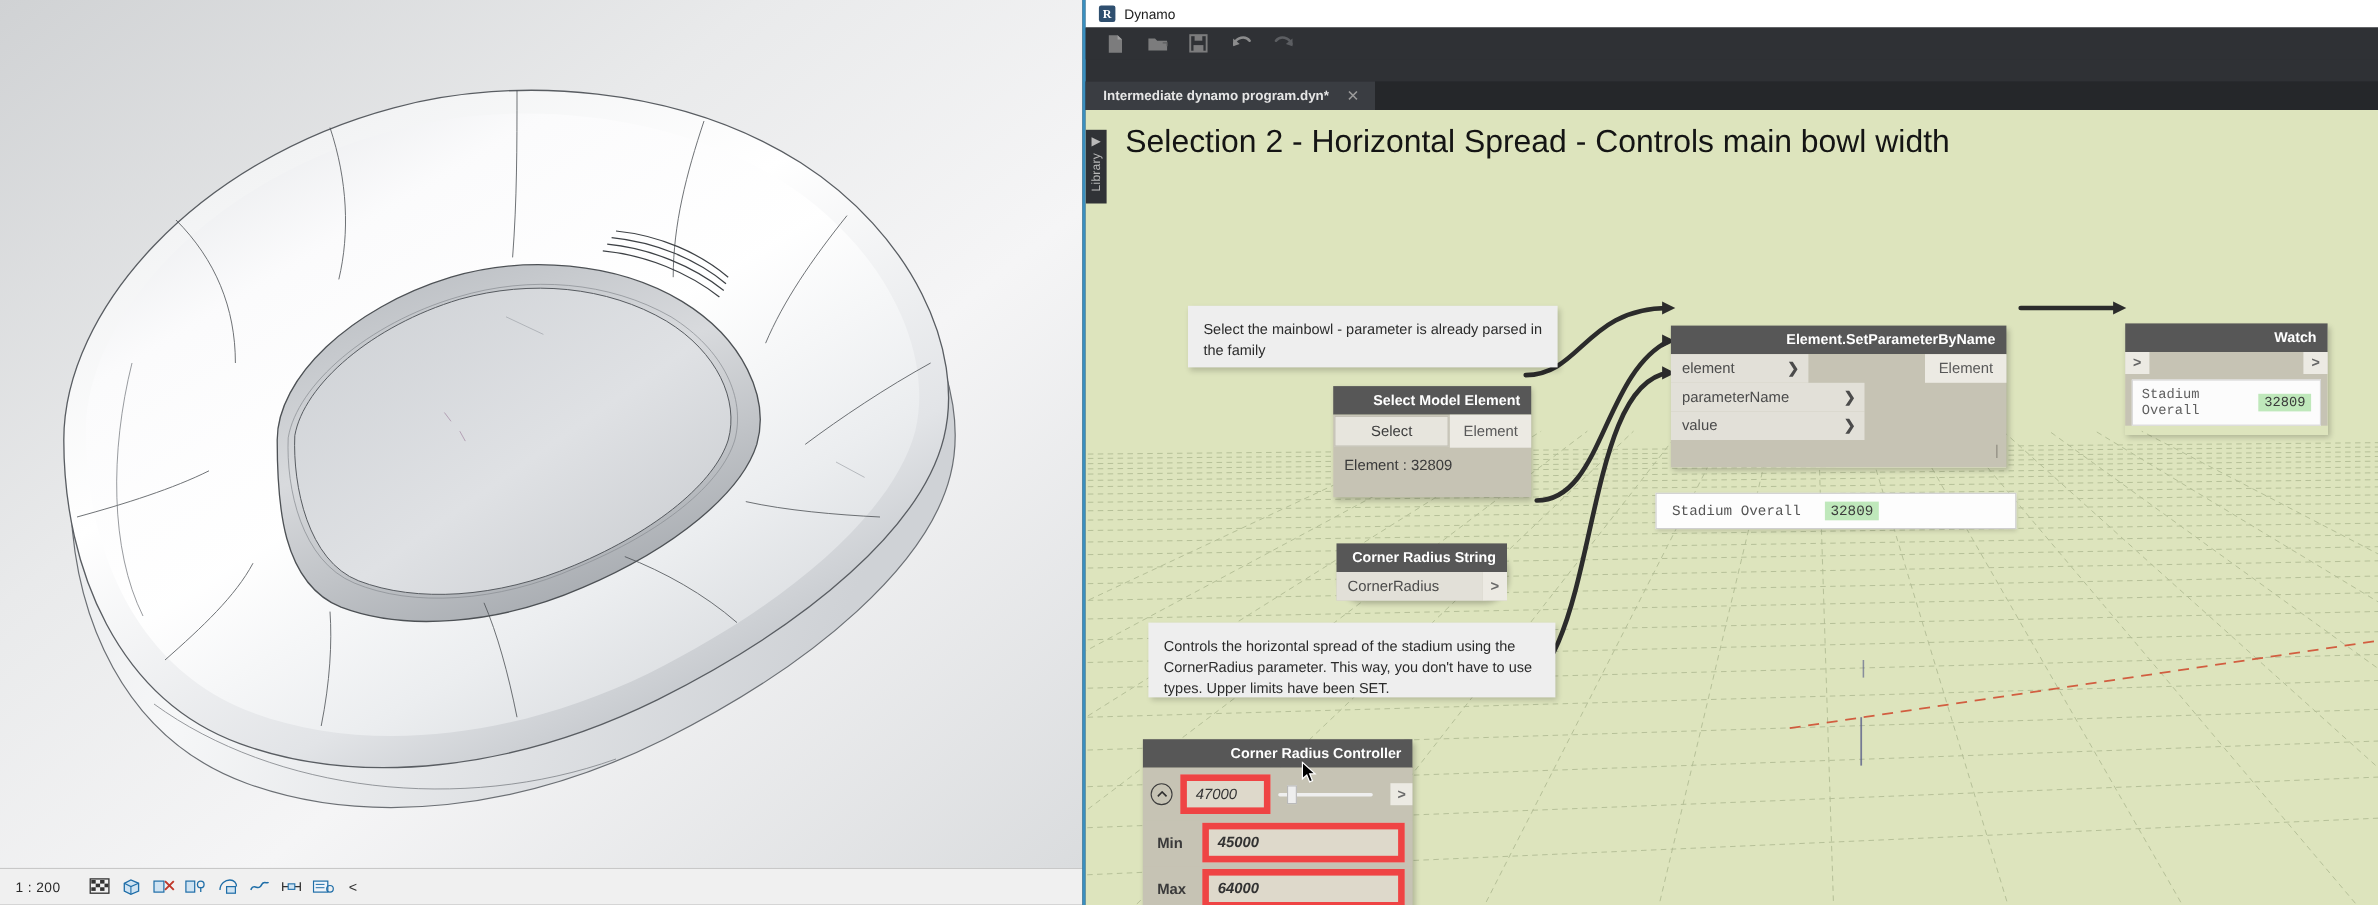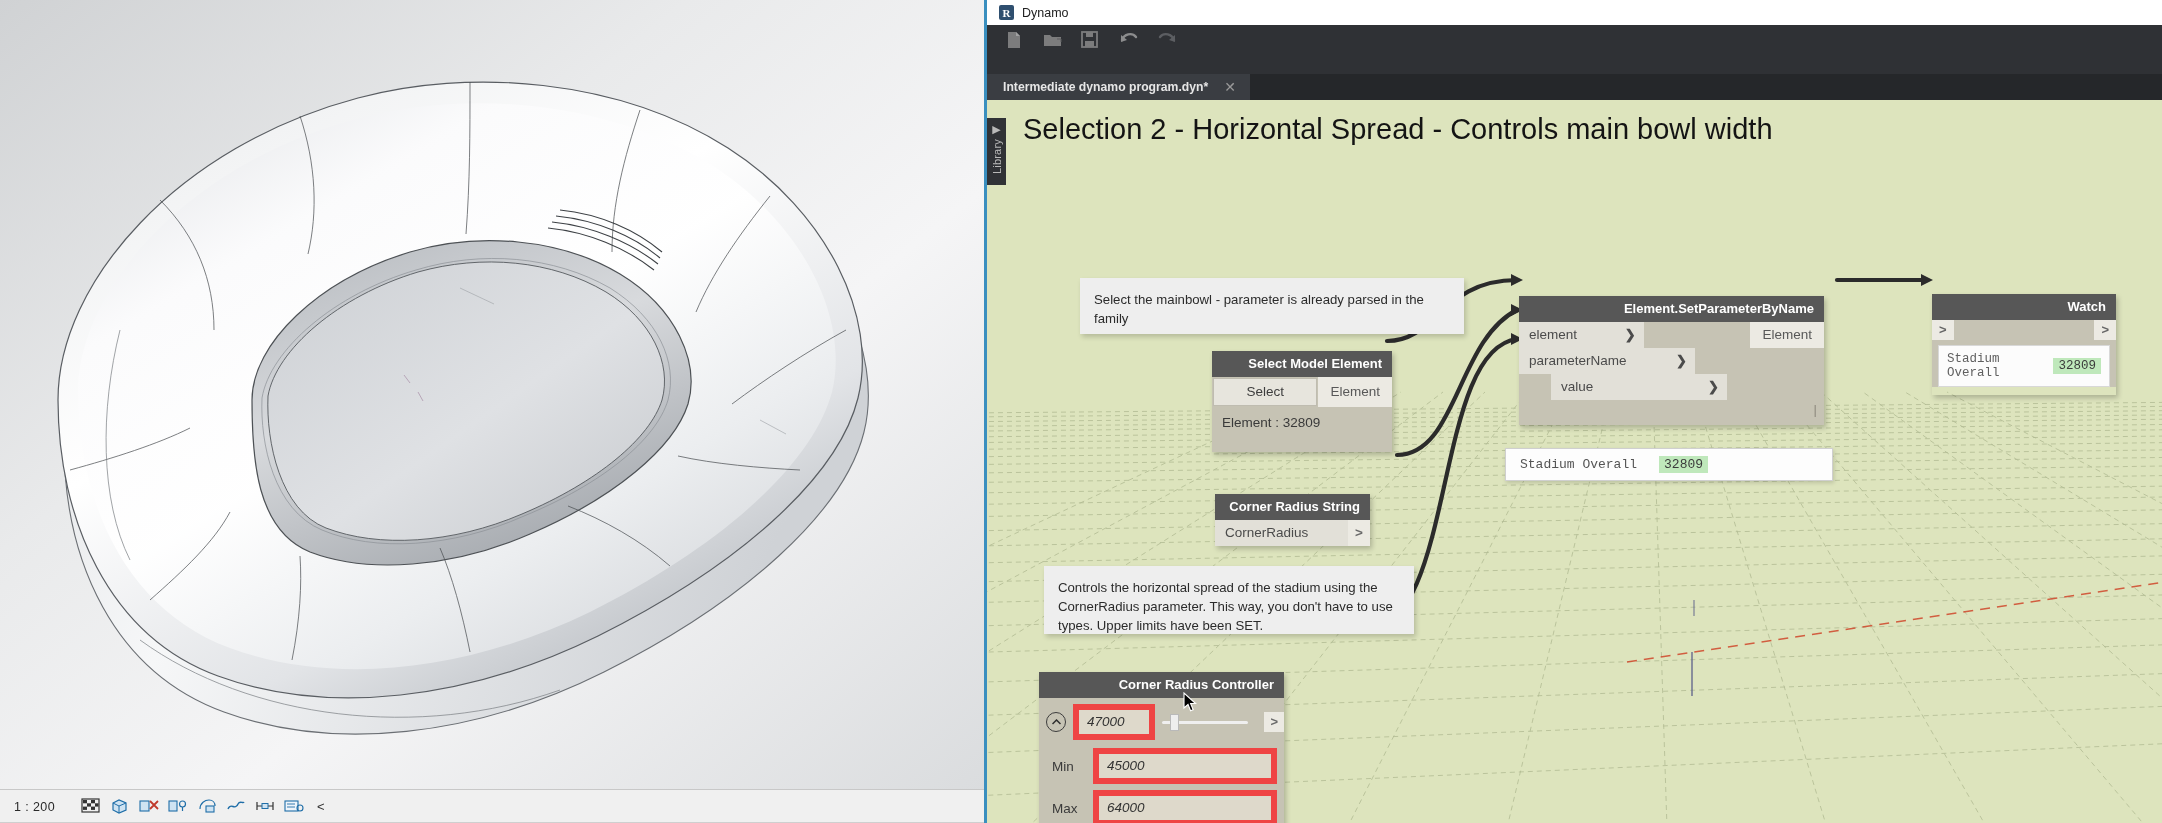--- a/index.html
+++ b/index.html
@@ -174,21 +174,21 @@
     background: #efefef; border-radius: 2px;
   }
   #ctrl-thumb {
     position:absolute; left: 14px; top: 1px; width: 9px; height: 17px;
     background: #eeeeee; border: 1px solid #b9b9b9; cursor: pointer;
   }
   #ctrl-outport {
     background:#eceae3; color:#6a6a6a; font-size: 13px; font-weight: bold;
     padding: 3px 6px 4px; margin-left: auto; line-height:1;
   }
-  .ctrl-row { display:flex; align-items:center; background:#c6c3b4; padding: 2px 7px 4px 7px; gap: 0; }
+  .ctrl-row { display:flex; align-items:center; background:#c6c3b4; padding: 2px 7px 4px 7px; gap: 0; font-weight: bold; }
   .ctrl-row-label { width: 47px; font-size: 13.5px; color:#3a3a3a; padding-left: 6px; }
   .ctrl-row .ctrl-field { flex: 1; }
 
   
   #mouse-cursor { position: absolute; width: 14px; height: 20px; pointer-events:none; }
 
   
   #wires { position: absolute; left: 0; top: 0; pointer-events: none; }
 
   
@@ -522,21 +522,21 @@
         </g>
 
         <g fill="#2b2b2b">
           <path d="M 524 174 L 536 180 L 524 186 Z"></path>
           <path d="M 524 204 L 536 210 L 524 216 Z"></path>
           <path d="M 524 233 L 536 239 L 524 245 Z"></path>
           <path d="M 934 174 L 946 180 L 934 186 Z"></path>
         </g>
       </svg>
 
-      <div class="note" style="left:93px; top:178px; width:384px; height:56px;">
+      <div class="note" style="left:93px; top:178px; width:336px; height:56px;">
         <span>Select the mainbowl - parameter is already parsed in the family</span>
       </div>
 
       <div class="node" style="left:225px; top:251px; width:180px;">
         <div class="node-header">Select Model Element</div>
         <div class="node-body">
           <div class="port-row">
             <div style="flex:1;background:#e7e5dd;border:1px solid #bfbcb0;margin:1px;text-align:center;padding:5px 0 6px;font-size:13.5px;color:#3d3d3d;cursor:pointer;">Select</div>
             <div class="out-label">Element</div>
           </div>
@@ -555,21 +555,21 @@
             <div style="flex:1;"></div>
             <div class="out-label">Element</div>
           </div>
           <div class="port-row">
             <div class="port-label" style="max-width:176px;">
               <span>parameterName</span>
               <span class="port-chev">❯</span>
             </div>
           </div>
           <div class="port-row">
-            <div class="port-label" style="max-width:176px;margin-left:32px;">
+            <div class="port-label" style="max-width:176px;">
               <span>value</span>
               <span class="port-chev">❯</span>
             </div>
           </div>
           <div style="height:25px;position:relative;">
             <span style="position:absolute;right:7px;top:2px;color:#8d8a7e;font-size:13px;">|</span>
           </div>
         </div>
       </div>
 
@@ -585,21 +585,21 @@
             <span class="val-green">32809</span>
           </div>
         </div>
       </div>
 
       <div class="preview-bubble" style="left:518px; top:348px; width:328px;">
         <span>Stadium Overall</span>
         <span class="val-green">32809</span>
       </div>
 
-      <div class="node" style="left:228px; top:394px; width:155px;">
+      <div class="node" style="left:228px; top:394px; width:155px;border-radius:23px;">
         <div class="node-header">Corner Radius String</div>
         <div class="node-body">
           <div class="port-row">
             <div class="port-label" style="justify-content:flex-start;">CornerRadius</div>
             <div class="out-label" style="font-weight:bold;color:#6a6a6a;padding:5px 7px 6px;">&gt;</div>
           </div>
         </div>
       </div>
 
       <div class="note" style="left:57px; top:466px; width:370px; height:68px;">

